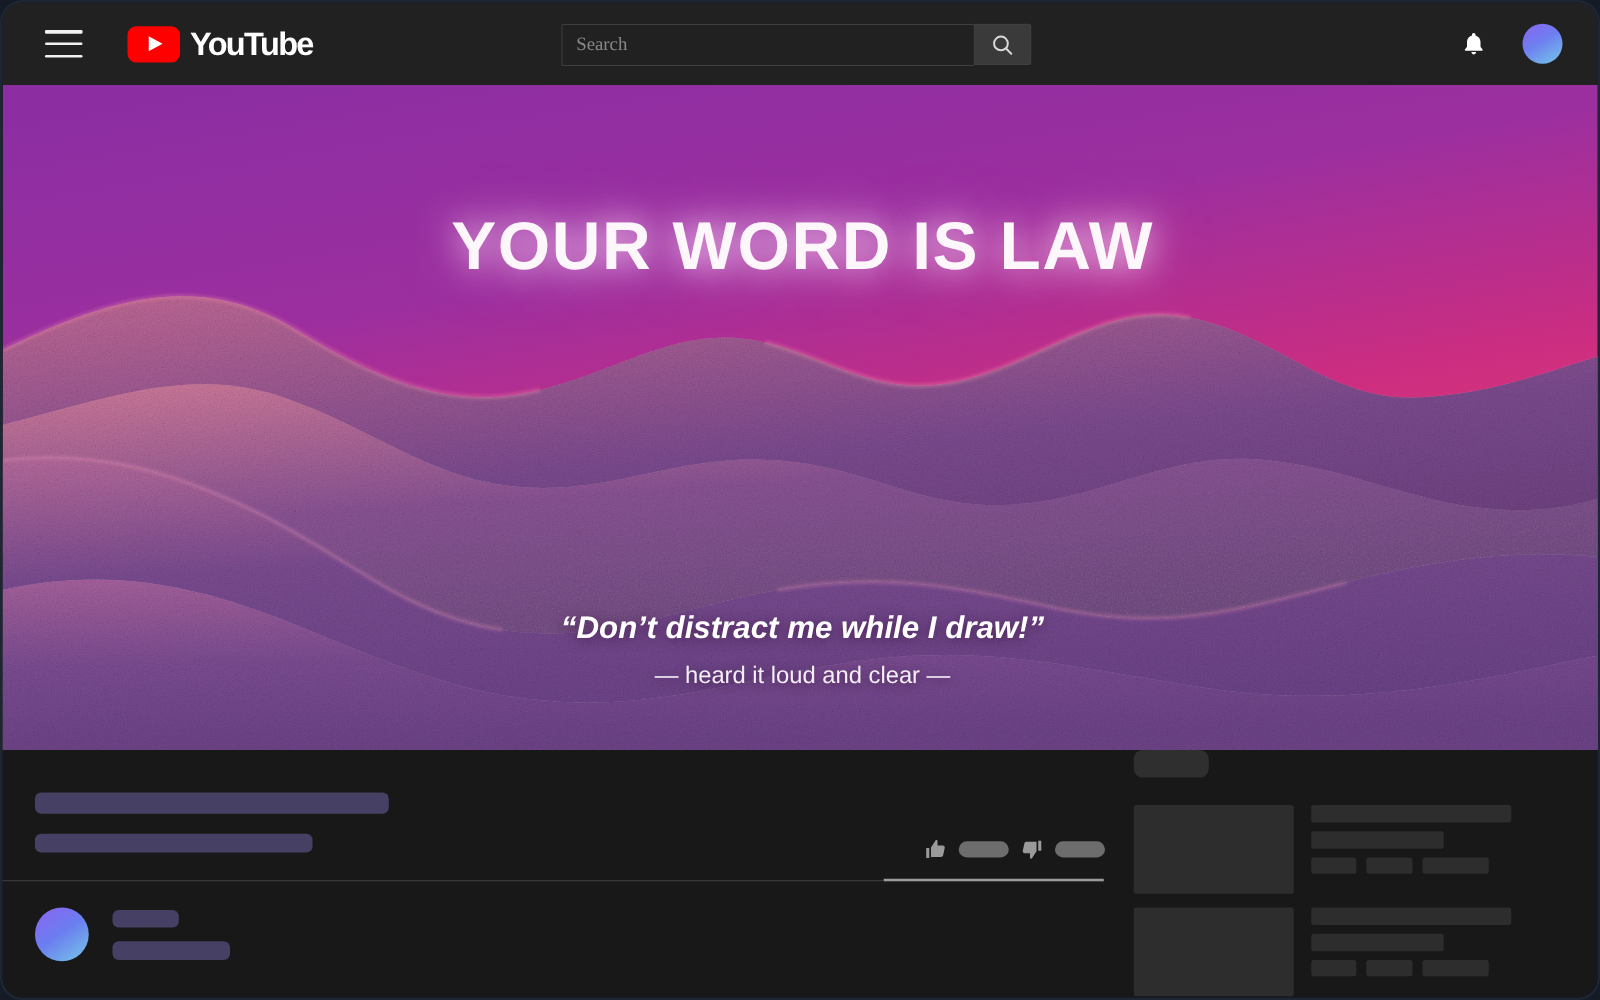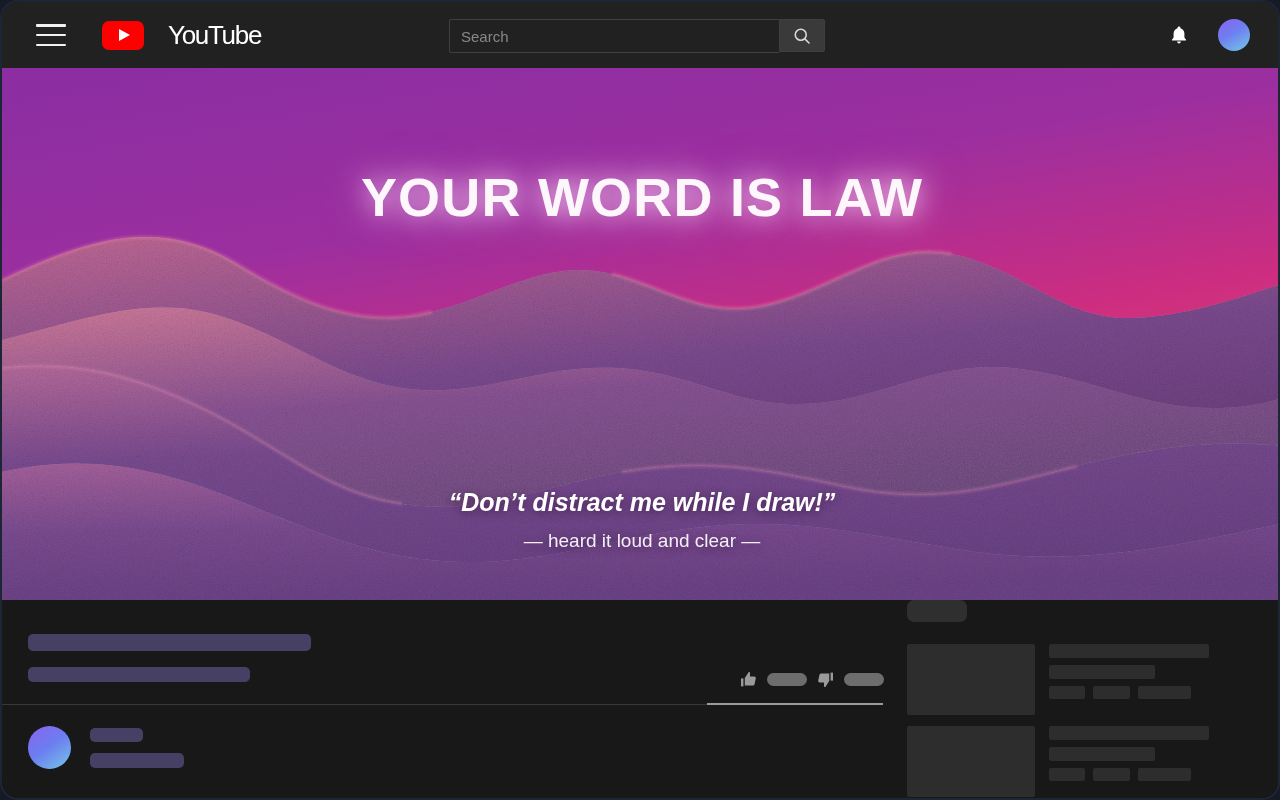--- a/index.html
+++ b/index.html
@@ -65,40 +65,40 @@
     content: "";
     width: 0; height: 0;
     border-left: 11px solid #ffffff;
     border-top: 6.5px solid transparent;
     border-bottom: 6.5px solid transparent;
     margin-left: 3px;
   }
   .yt-word {
     color: #ffffff;
     font-size: 26px;
-    font-weight: normal;
+    font-weight: bold;
     letter-spacing: -1.3px;
-    margin-left: 24px;
+    margin-left: 8px;
   }
 
   .search-wrap {
     position: absolute;
     left: 447px; top: 17px;
     display: flex;
     height: 33px;
   }
   .search-input {
     width: 330px; height: 33px;
     background: #212121;
     border: 1px solid #3f3f3f;
     border-right: none;
     border-radius: 2px 0 0 2px;
     color: #ffffff;
     font-size: 15px;
-    font-family: Liberation Sans, sans-serif;
+    font-family: Liberation Serif, serif;
     padding: 16px 11px;
     outline: none;
   }
   .search-input::placeholder { color: #888888; }
   .search-btn {
     width: 46px; height: 33px;
     background: #3a3a3a;
     border: 1px solid #3f3f3f;
     border-radius: 0 2px 2px 0;
     display: flex;

